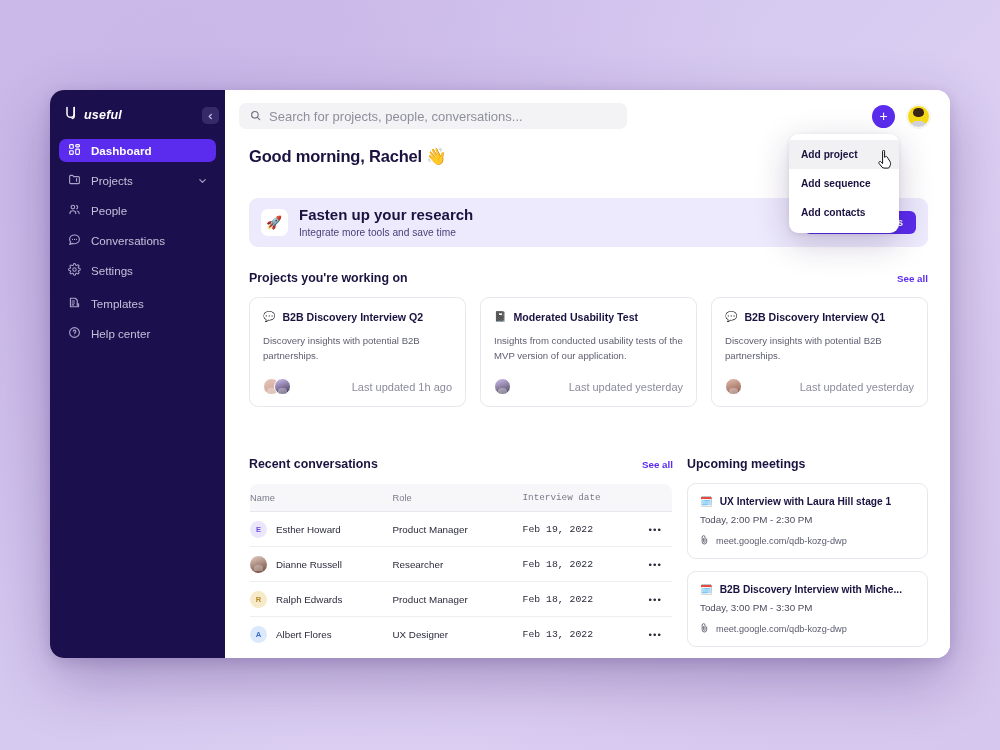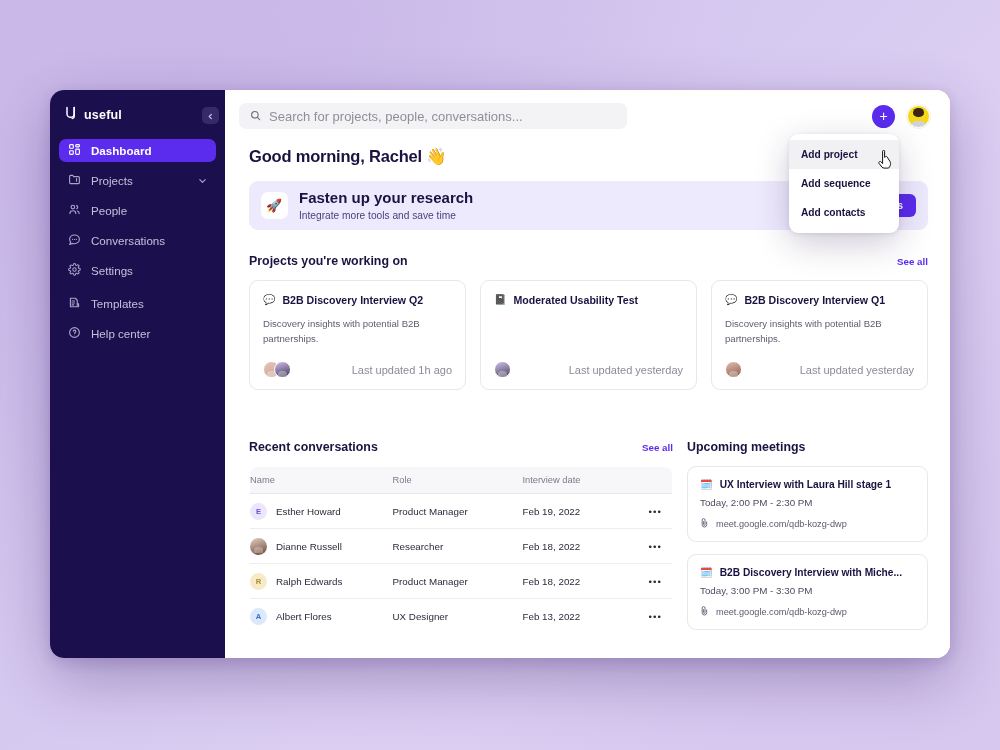--- a/index.html
+++ b/index.html
@@ -19,21 +19,21 @@
     border-radius:14px; overflow:hidden; display:flex;
     box-shadow:0 22px 60px rgba(40,12,90,.30), 0 4px 14px rgba(40,12,90,.14);
     background:#fff;
   }
 
   
   #sidebar {
     width:175px; flex:0 0 175px; background:#1c0f4d; color:#fff;
     padding:0 0 10px 0; position:relative;
   }
-  .brand-row { display:flex; align-items:center; justify-content:space-between; padding:16px 6px 12px 15px; }
+  .brand-row { display:flex; align-items:center; justify-content:space-between; padding:16px 6px 12px 15px;font-style:italic; }
   .brand { display:flex; align-items:center; gap:6px; }
   .brand-name { font-size:12.5px; font-weight:700; letter-spacing:.2px; color:#fff; }
   .collapse-btn {
     width:17px; height:17px; border-radius:5px; background:#372a6b;
     display:flex; align-items:center; justify-content:center; cursor:pointer;
   }
   .nav { padding:3px 9px 0 9px; }
   .nav-item {
     display:flex; align-items:center; gap:10px; height:23px;
     padding:0 9px; border-radius:7px; margin-bottom:7px; cursor:pointer;
@@ -72,21 +72,21 @@
     background:radial-gradient(circle at 50% 120%, #cfd2db 0 38%, rgba(0,0,0,0) 39%), #f5d916;
     position:relative; overflow:hidden; border:1.5px solid #fff;
     box-shadow:0 0 0 1px rgba(0,0,0,.05);
   }
   .avatar-top::after {
     content:""; position:absolute; left:26%; top:14%; width:48%; height:42%;
     border-radius:50% 50% 45% 45%; background:#3a2418;
   }
 
   .content { padding:0 22px 0 24px; }
-  .greeting { font-size:16.5px; font-weight:700; color:#1b1240; margin:5px 0 15px 0; letter-spacing:-.2px; }
+  .greeting { font-size:16.5px; font-weight:700; color:#1b1240; margin:5px 0 32px 0; letter-spacing:-.2px; }
 
   .banner {
     background:#eeeafd; border-radius:9px; height:49px; display:flex; align-items:center;
     padding:0 12px; gap:11px; position:relative;
   }
   .banner-icon {
     width:27px; height:27px; border-radius:7px; background:#fff;
     display:flex; align-items:center; justify-content:center; font-size:13px;
   }
   .banner-title { font-size:15px; font-weight:700; color:#1b1240; line-height:1.35; }
@@ -127,21 +127,21 @@
 
   table.conv { width:100%; border-collapse:collapse; border:1px solid #e7e7ed; border-radius:9px; overflow:hidden; }
   table.conv thead th {
     background:#f7f7f9; text-align:left; font-size:9.3px; font-weight:400; color:#7a7a8c;
     padding:8px 0 8px 0; border-bottom:1px solid #e7e7ed;
   }
   table.conv tbody td { font-size:9.8px; color:#2b2b3c; padding:0; height:35px; border-bottom:1px solid #eeeef2; vertical-align:middle; }
   table.conv tbody tr:last-child td { border-bottom:0; }
   .c-name { padding-left:12px; }
   .c-role { padding-left:6px; }
-  .c-date { padding-left:6px; }
+  .c-date { padding-left:6px;font-family:Liberation Mono, monospace; }
   .c-more { width:34px; text-align:center; color:#5b5b70; letter-spacing:1px; cursor:pointer; font-size:11px; }
   th.c-name { padding-left:12px; width:143px; }
   th.c-role { width:130px; }
   .name-cell { display:flex; align-items:center; gap:9px; }
   .ini {
     width:17px; height:17px; border-radius:50%; display:flex; align-items:center; justify-content:center;
     font-size:7.6px; font-weight:700; flex:0 0 17px;
   }
   .ini.v-e { background:#ece6fd; color:#6e4ae0; }
   .ini.v-r { background:#f7eac8; color:#b08a2e; }
@@ -326,20 +326,21 @@
             </div>
             <span class="card-updated">Last updated 1h ago</span>
           </div>
         </div>
 
         <div class="card">
           <div class="card-title">
             <span class="emo">📓</span>
             <span>Moderated Usability Test</span>
           </div>
+          <div class="card-desc">Insights from conducted usability tests of the MVP version of our application.</div>
           <div class="card-foot">
             <div class="stack">
               <div class="ava p3"></div>
             </div>
             <span class="card-updated">Last updated yesterday</span>
           </div>
         </div>
 
         <div class="card">
           <div class="card-title">

